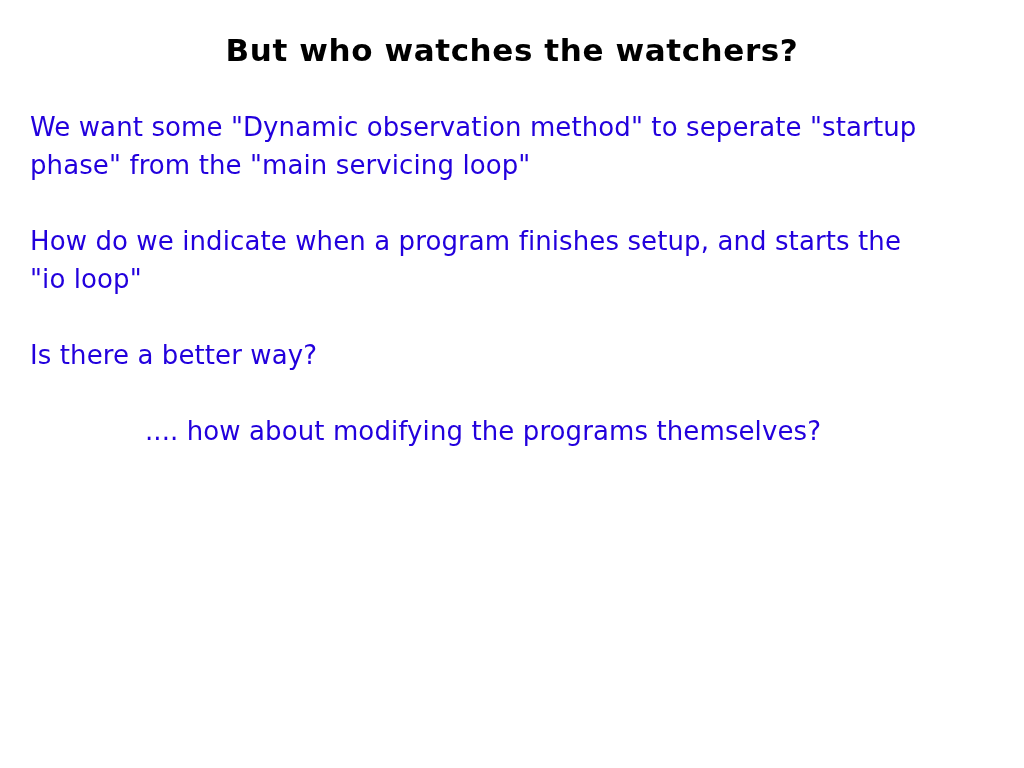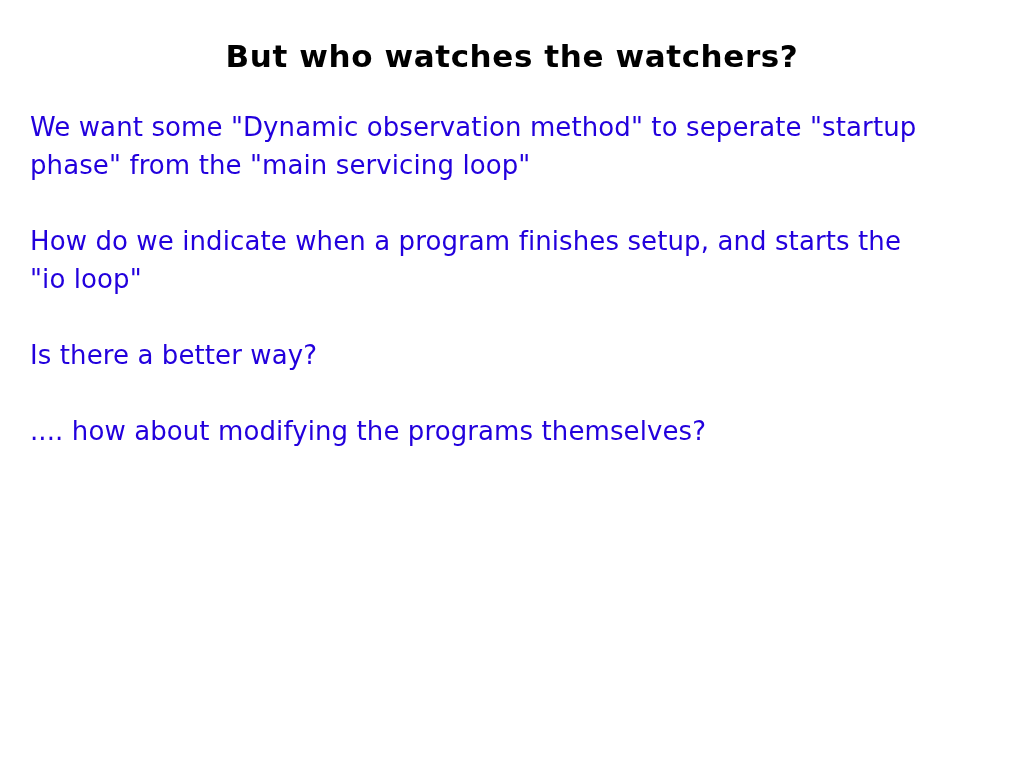--- a/index.html
+++ b/index.html
@@ -16,21 +16,21 @@
     background: #ffffff;
     overflow: hidden;
     font-family: "DejaVu Sans", "Liberation Sans", sans-serif;
     -webkit-font-smoothing: antialiased;
   }
 
   
   #slide-title {
     position: absolute;
     left: 0;
-    top: 36px;
+    top: 30px;
     width: 1024px;
     text-align: center;
     color: #000000;
     font-family: "DejaVu Sans", "Liberation Sans", sans-serif;
     font-size: 31px;
     font-weight: bold;
     letter-spacing: 0.6px;
     line-height: 40px;
     white-space: nowrap;
   }
@@ -49,20 +49,21 @@
     letter-spacing: 0.1px;
   }
 
   .body-para {
     margin: 0 0 38px 0;
     color: #2200dd;
   }
 
   .body-para:last-child {
     margin-bottom: 0;
+    text-align: center;
   }
 </style>
 </head>
 <body>
 
 <div id="slide">
 
   <div id="slide-title">But who watches the watchers?</div>
 
   <div id="slide-body">

